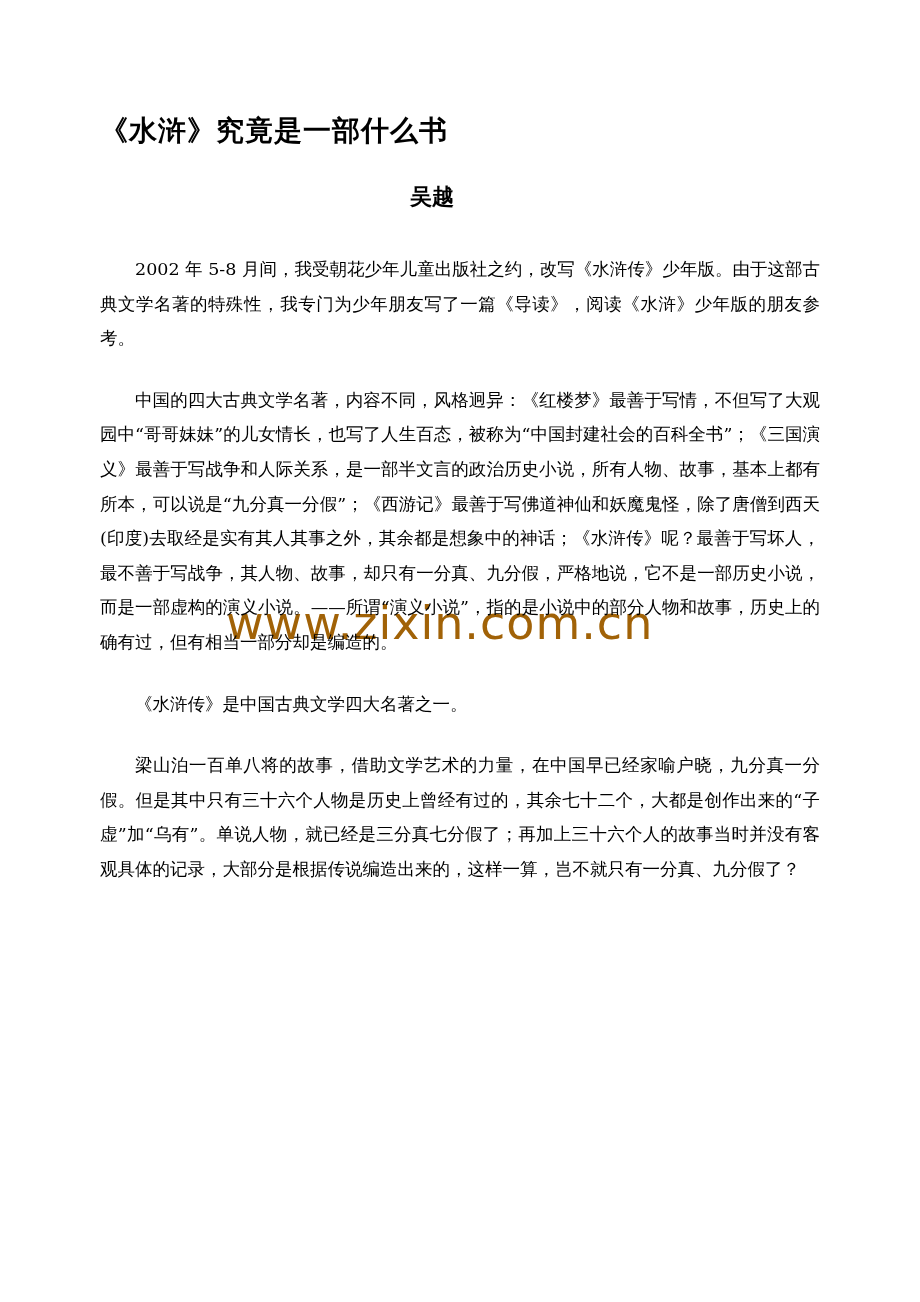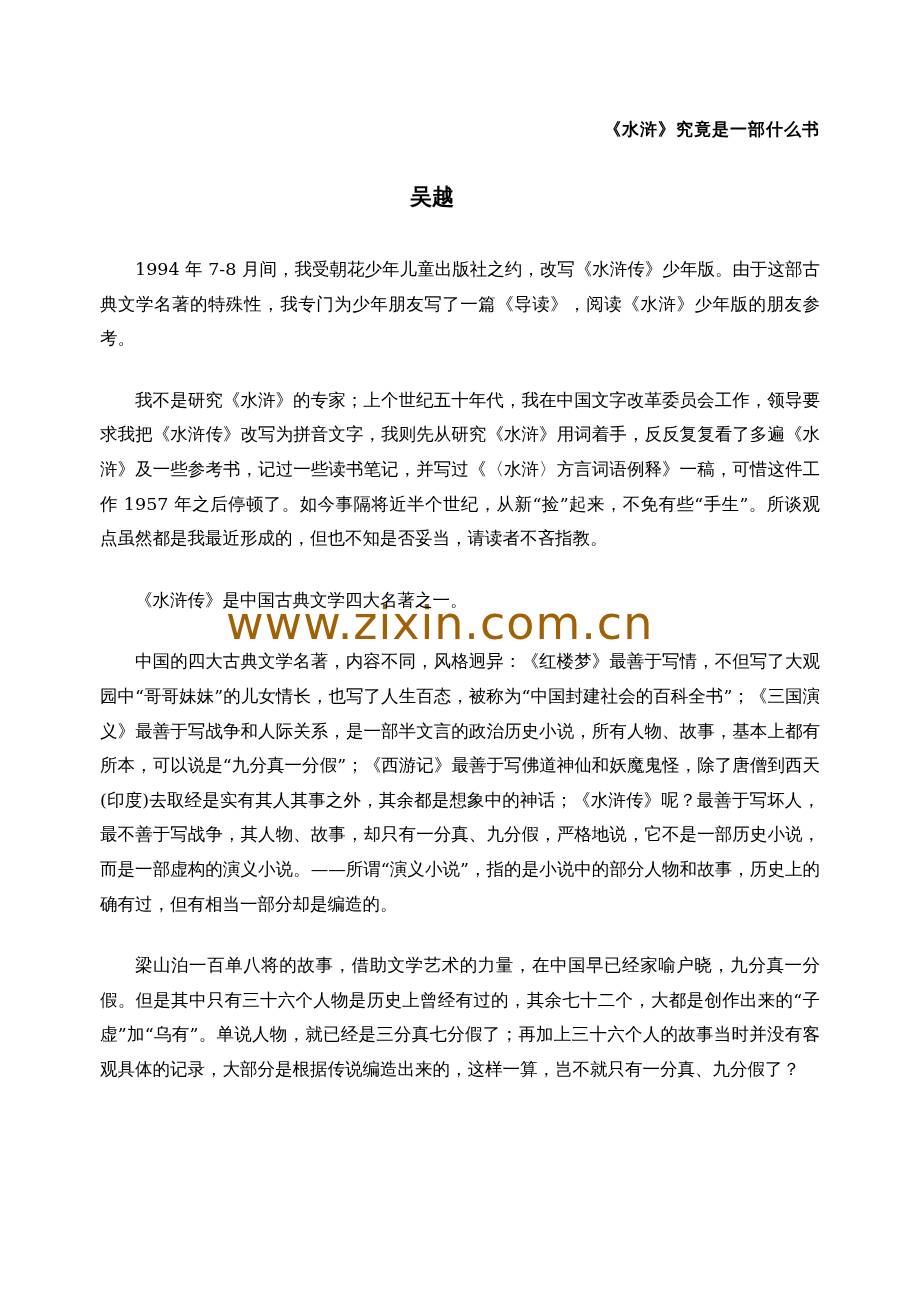--- a/index.html
+++ b/index.html
@@ -30,26 +30,25 @@
   }
   .content {
     position: absolute;
     left: 100px;
     top: 114px;
     width: 720px;
     z-index: 1;
   }
   .title {
     margin: 0 0 36px 0;
-    text-align: right;
-    font-size: 17px;
+    text-align: left;
+    font-size: 28px;
     line-height: 34px;
     font-weight: bold;
     letter-spacing: 1px;
-    font-family: Liberation Mono, monospace;
   }
   .author {
     position: relative;
     left: -28px;
     margin: 0 0 44px 0;
     text-align: center;
     font-size: 22px;
     line-height: 24px;
     font-weight: bold;
   }
@@ -63,20 +62,19 @@
 </style>
 </head>
 <body>
 
 <div class="page">
   <div class="watermark">www.zixin.com.cn</div>
   <div class="content">
     <h1 class="title">《水浒》究竟是一部什么书</h1>
     <div class="author">吴越</div>
     <div class="body">
-        <p>1994 年 7-8 月间，我受朝花少年儿童出版社之约，改写《水浒传》少年版。由于这部古典文学名著的特殊性，我专门为少年朋友写了一篇《导读》，阅读《水浒》少年版的朋友参考。</p>
-        <p>我不是研究《水浒》的专家；上个世纪五十年代，我在中国文字改革委员会工作，领导要求我把《水浒传》改写为拼音文字，我则先从研究《水浒》用词着手，反反复复看了多遍《水浒》及一些参考书，记过一些读书笔记，并写过《〈水浒〉方言词语例释》一稿，可惜这件工作 1957 年之后停顿了。如今事隔将近半个世纪，从新“捡”起来，不免有些“手生”。所谈观点虽然都是我最近形成的，但也不知是否妥当，请读者不吝指教。</p>
+        <p>2002 年 5-8 月间，我受朝花少年儿童出版社之约，改写《水浒传》少年版。由于这部古典文学名著的特殊性，我专门为少年朋友写了一篇《导读》，阅读《水浒》少年版的朋友参考。</p>
+        <p>中国的四大古典文学名著，内容不同，风格迥异：《红楼梦》最善于写情，不但写了大观园中“哥哥妹妹”的儿女情长，也写了人生百态，被称为“中国封建社会的百科全书”；《三国演义》最善于写战争和人际关系，是一部半文言的政治历史小说，所有人物、故事，基本上都有所本，可以说是“九分真一分假”；《西游记》最善于写佛道神仙和妖魔鬼怪，除了唐僧到西天(印度)去取经是实有其人其事之外，其余都是想象中的神话；《水浒传》呢？最善于写坏人，最不善于写战争，其人物、故事，却只有一分真、九分假，严格地说，它不是一部历史小说，而是一部虚构的演义小说。——所谓“演义小说”，指的是小说中的部分人物和故事，历史上的确有过，但有相当一部分却是编造的。</p>
         <p>《水浒传》是中国古典文学四大名著之一。</p>
-        <p>中国的四大古典文学名著，内容不同，风格迥异：《红楼梦》最善于写情，不但写了大观园中“哥哥妹妹”的儿女情长，也写了人生百态，被称为“中国封建社会的百科全书”；《三国演义》最善于写战争和人际关系，是一部半文言的政治历史小说，所有人物、故事，基本上都有所本，可以说是“九分真一分假”；《西游记》最善于写佛道神仙和妖魔鬼怪，除了唐僧到西天(印度)去取经是实有其人其事之外，其余都是想象中的神话；《水浒传》呢？最善于写坏人，最不善于写战争，其人物、故事，却只有一分真、九分假，严格地说，它不是一部历史小说，而是一部虚构的演义小说。——所谓“演义小说”，指的是小说中的部分人物和故事，历史上的确有过，但有相当一部分却是编造的。</p>
         <p>梁山泊一百单八将的故事，借助文学艺术的力量，在中国早已经家喻户晓，九分真一分假。但是其中只有三十六个人物是历史上曾经有过的，其余七十二个，大都是创作出来的“子虚”加“乌有”。单说人物，就已经是三分真七分假了；再加上三十六个人的故事当时并没有客观具体的记录，大部分是根据传说编造出来的，这样一算，岂不就只有一分真、九分假了？</p>
       </div>
   </div>
 </div>
 
 </body></html>

